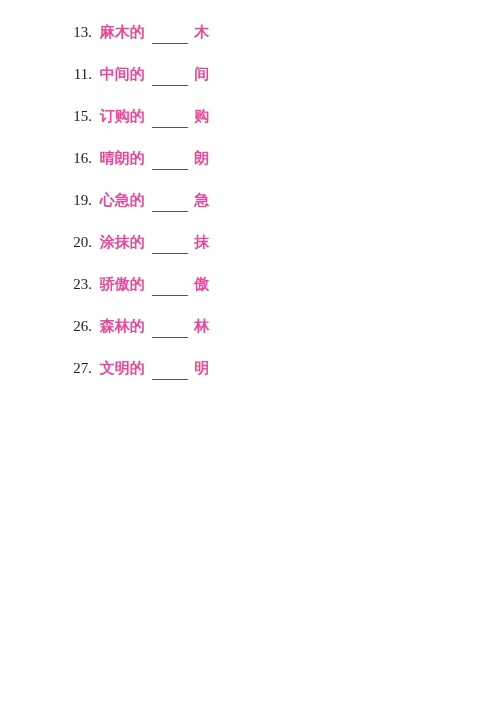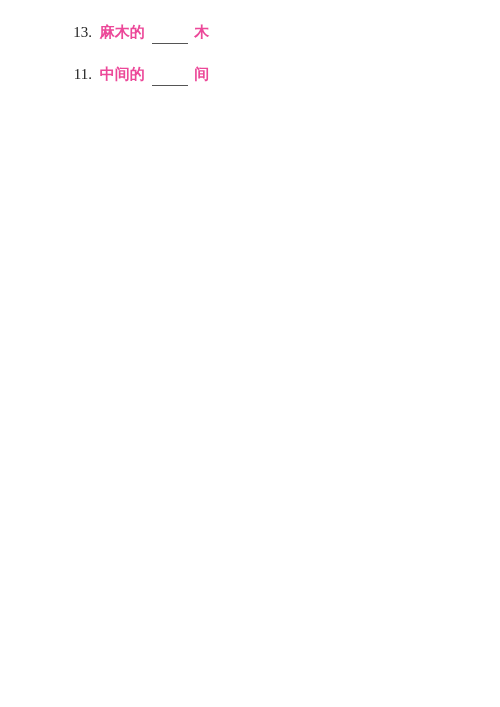--- a/index.html
+++ b/index.html
@@ -48,13 +48,41 @@
 
 <div class="content">
 <div class="list-item">
       <span class="item-number">13.</span>
       <span class="item-text">&nbsp;麻木的&nbsp;<span class="blank"></span>&nbsp;木</span>
     </div>
     <div class="list-item">
       <span class="item-number">11.</span>
       <span class="item-text">&nbsp;中间的&nbsp;<span class="blank"></span>&nbsp;间</span>
     </div>
+    <div class="list-item">
+      <span class="item-number">15.</span>
+      <span class="item-text">&nbsp;订购的&nbsp;<span class="blank"></span>&nbsp;购</span>
+    </div>
+    <div class="list-item">
+      <span class="item-number">16.</span>
+      <span class="item-text">&nbsp;晴朗的&nbsp;<span class="blank"></span>&nbsp;朗</span>
+    </div>
+    <div class="list-item">
+      <span class="item-number">19.</span>
+      <span class="item-text">&nbsp;心急的&nbsp;<span class="blank"></span>&nbsp;急</span>
+    </div>
+    <div class="list-item">
+      <span class="item-number">20.</span>
+      <span class="item-text">&nbsp;涂抹的&nbsp;<span class="blank"></span>&nbsp;抹</span>
+    </div>
+    <div class="list-item">
+      <span class="item-number">23.</span>
+      <span class="item-text">&nbsp;骄傲的&nbsp;<span class="blank"></span>&nbsp;傲</span>
+    </div>
+    <div class="list-item">
+      <span class="item-number">26.</span>
+      <span class="item-text">&nbsp;森林的&nbsp;<span class="blank"></span>&nbsp;林</span>
+    </div>
+    <div class="list-item">
+      <span class="item-number">27.</span>
+      <span class="item-text">&nbsp;文明的&nbsp;<span class="blank"></span>&nbsp;明</span>
+    </div>
   </div>
 
 </body></html>

